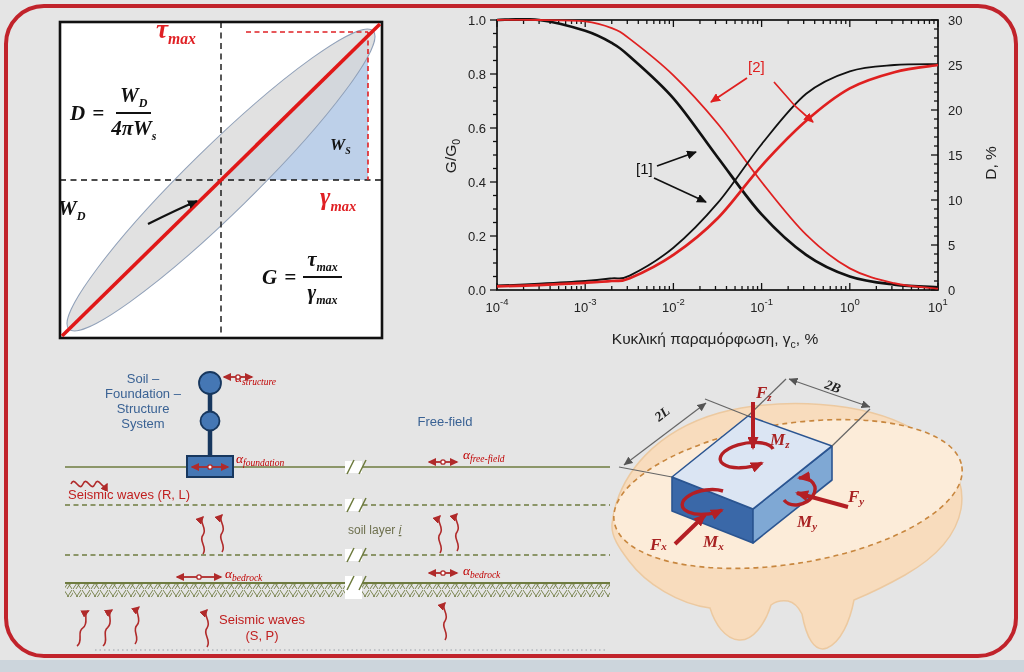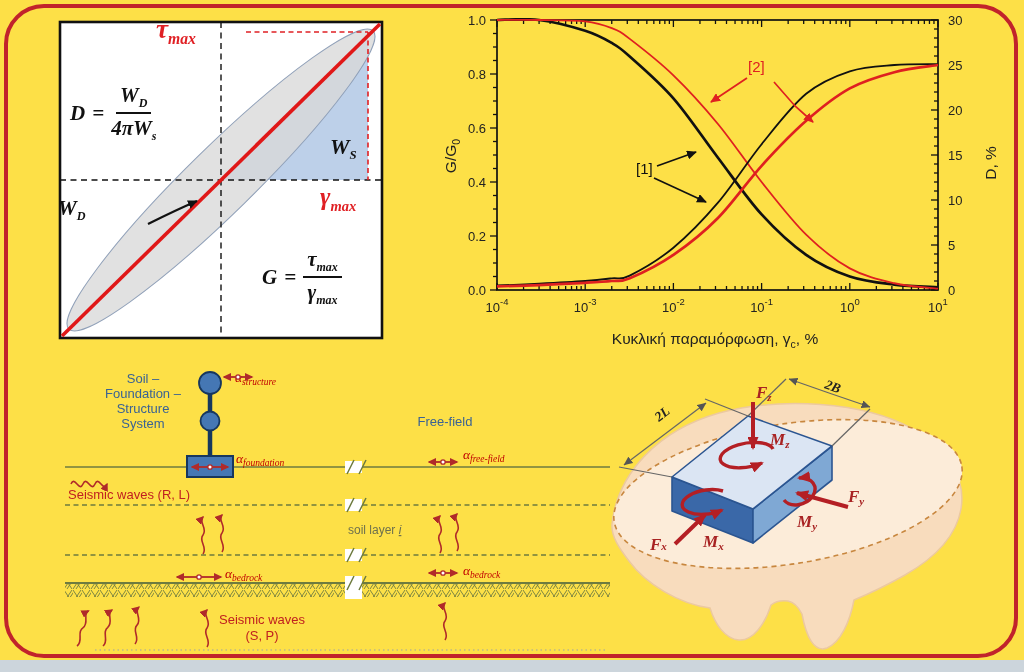--- a/index.html
+++ b/index.html
@@ -1,16 +1,16 @@
 <!DOCTYPE html>
 <html><head>
 <meta charset="utf-8">
 <style>
   html,body{margin:0;padding:0;background:#fff}
-  .slide{position:relative;width:1024px;height:672px;background:#fde047;overflow:hidden;
+  .slide{position:relative;width:1024px;height:672px;background:#e5e5e5;overflow:hidden;
          font-family:"Liberation Sans",sans-serif}
   .gutter{position:absolute;left:0;top:660px;width:1024px;height:12px}
   .frame{position:absolute;left:4px;top:4px;width:1006px;height:646px;
          border:4px solid #c1232b;border-radius:40px}
   .panel{position:absolute}
   svg text{font-family:"Liberation Sans",sans-serif}
   .tick{font-size:13px;fill:#222}
   .ann{font-size:15px}
   .ax{font-size:15.5px;fill:#222}
   .p3t{fill:#3a6294;font-size:13px;text-anchor:middle}
@@ -75,21 +75,21 @@
     <ellipse cx="171" cy="168" rx="213" ry="33" transform="rotate(-44.4 171 168)" fill="#d8d8d8" fill-opacity="0.78" stroke="#90a0b8" stroke-width="1"></ellipse>
     <line x1="171" y1="10" x2="171" y2="326" class="bd"></line>
     <line x1="10" y1="168" x2="332" y2="168" class="bd"></line>
     <line x1="196" y1="20" x2="318" y2="20" class="rd"></line>
     <line x1="318" y1="20" x2="318" y2="168" class="rd"></line>
     <line x1="12" y1="324" x2="330" y2="12" stroke="#e01818" stroke-width="3.6"></line>
     <path d="M 98,212 Q 126,198 147,189" fill="none" stroke="#111" stroke-width="2.2" marker-end="url(#ah-k)"></path>
   </svg>
   <div class="p1-label tauc" style="left:156px;top:16px;font-size:27px"><span>τ</span><sub>max</sub></div>
   <div class="p1-label tauc" style="left:320px;top:184px;font-size:25px"><span>γ</span><sub>max</sub></div>
-  <div class="p1-label blackc" style="left:330px;top:136px;font-size:22px"><span>W</span><sub>S</sub></div>
+  <div class="p1-label blackc" style="left:330px;top:136px;font-size:17px"><span>W</span><sub>S</sub></div>
   <div class="p1-label blackc" style="left:58px;top:198px;font-size:21px"><span>W</span><sub>D</sub></div>
   <div class="formula" style="left:70px;top:84px">
     <span>D</span>
       <span>=</span>
     <span class="frac">
         <span class="num"><span>W</span><sub>D</sub></span>
     <span class="den"><span>4πW</span><sub>s</sub></span>
       </span>
   </div>
   <div class="formula" style="left:262px;top:248px">

